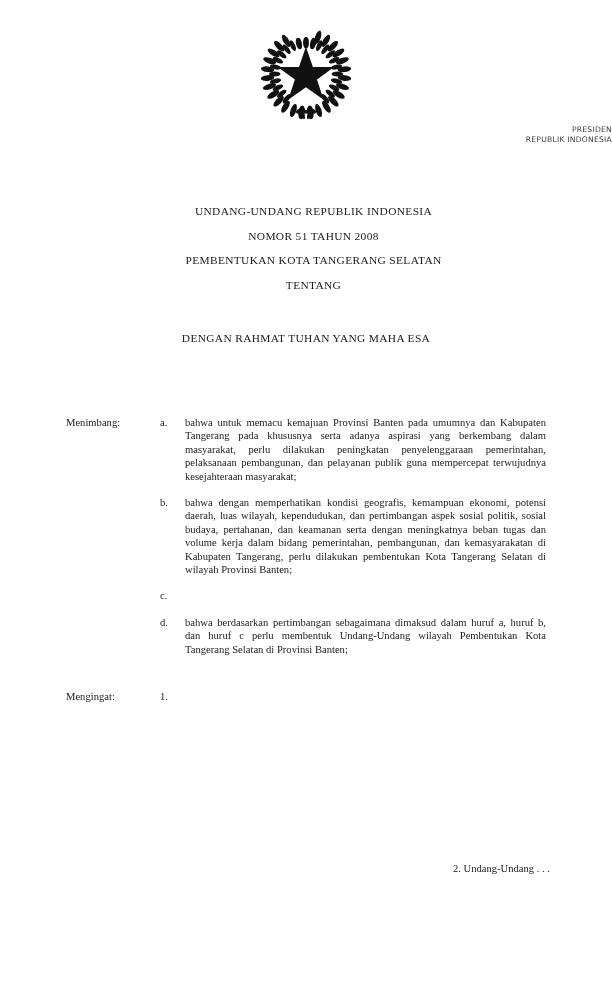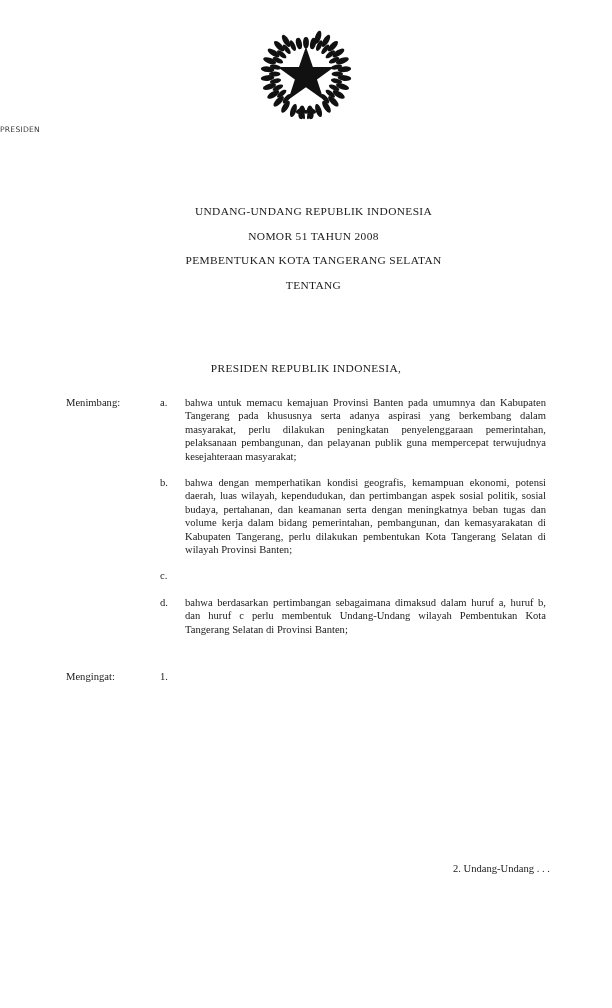--- a/index.html
+++ b/index.html
@@ -15,21 +15,21 @@
     color: #1a1a1a;
     -webkit-font-smoothing: antialiased;
   }
 
   
   .seal-block {
     position: absolute;
     left: 0;
     right: 0;
     top: 28px;
-    text-align: left;
+    text-align: right;
   }
   .seal-emblem {
     width: 92px;
     height: 92px;
     margin: 0 auto;
     display: block;
   }
   .seal-caption {
     margin-top: 5px;
     font-family: "DejaVu Sans", "Liberation Sans", sans-serif;
@@ -71,21 +71,21 @@
     line-height: 14px;
     white-space: nowrap;
     color: #1a1a1a;
   }
   .enactment-gap { height: 30px; }
 
   
   .body-block {
     position: absolute;
     left: 66px;
-    top: 396px;
+    top: 416px;
     width: 480px;
   }
   .clause-row {
     display: flex;
     align-items: flex-start;
     margin-bottom: 13px;
   }
   .clause-row:last-child { margin-bottom: 0; margin-top: 34px; }
 
   .clause-label {
@@ -208,33 +208,34 @@
           </g>
         </g>
       </g>
 
       <polygon points="50,16 59.7,44.2 89.4,44.2 65.4,61.6 74.6,89.8 50,72.4 25.4,89.8 34.6,61.6 10.6,44.2 40.3,44.2" transform="translate(0,-3) scale(0.78) translate(14,14)"></polygon>
     </g>
   </svg>
 
   <div class="seal-caption">
     <div>PRESIDEN</div>
+    <div>REPUBLIK INDONESIA</div>
   </div>
 </div>
 
 <div class="title-block">
   <div class="title-line">UNDANG-UNDANG REPUBLIK INDONESIA</div>
   <div class="title-line">NOMOR 51 TAHUN 2008</div>
   <div class="title-line">PEMBENTUKAN KOTA TANGERANG SELATAN</div>
   <div class="title-line">TENTANG</div>
 </div>
 
 <div class="enactment-block">
+  <div class="enactment-line">DENGAN RAHMAT TUHAN YANG MAHA ESA</div>
   <div class="enactment-gap"></div>
-  <div class="enactment-line">PRESIDEN REPUBLIK INDONESIA,</div>
 </div>
 
 <div class="body-block">
 
   <div class="clause-row">
     <div class="clause-label">Menimbang:</div>
     <div class="clause-marker">a.</div>
     <div class="clause-text">bahwa untuk memacu kemajuan Provinsi Banten pada umumnya dan Kabupaten Tangerang pada khususnya serta adanya aspirasi yang berkembang dalam masyarakat, perlu dilakukan peningkatan penyelenggaraan pemerintahan, pelaksanaan pembangunan, dan pelayanan publik guna mempercepat terwujudnya kesejahteraan masyarakat;</div>
   </div>
 

